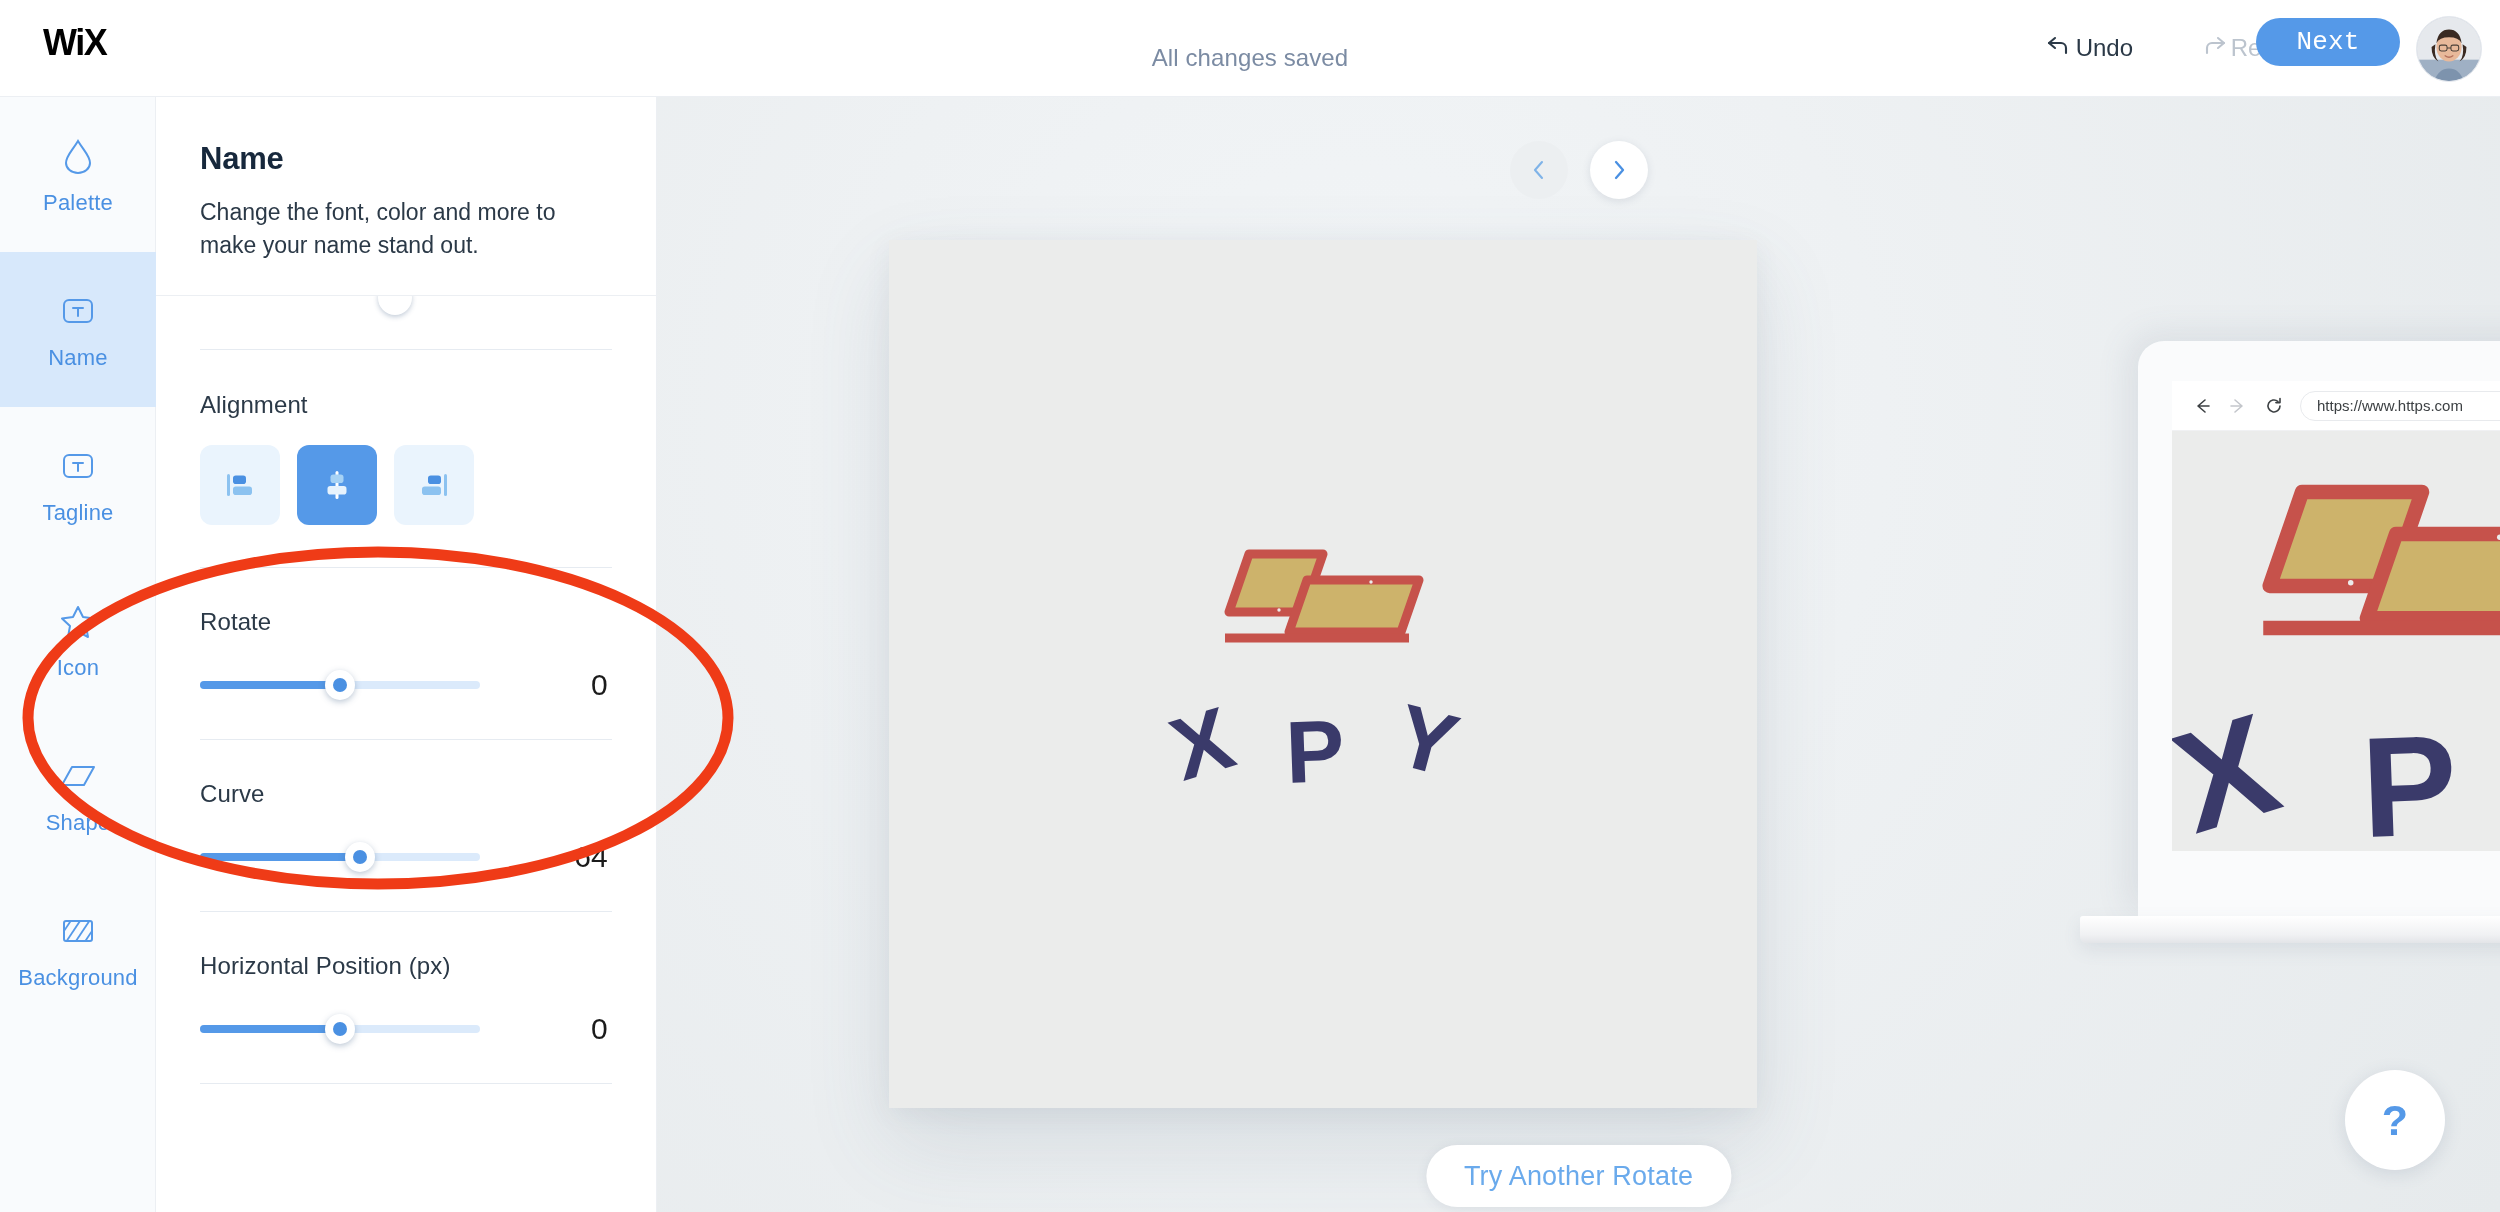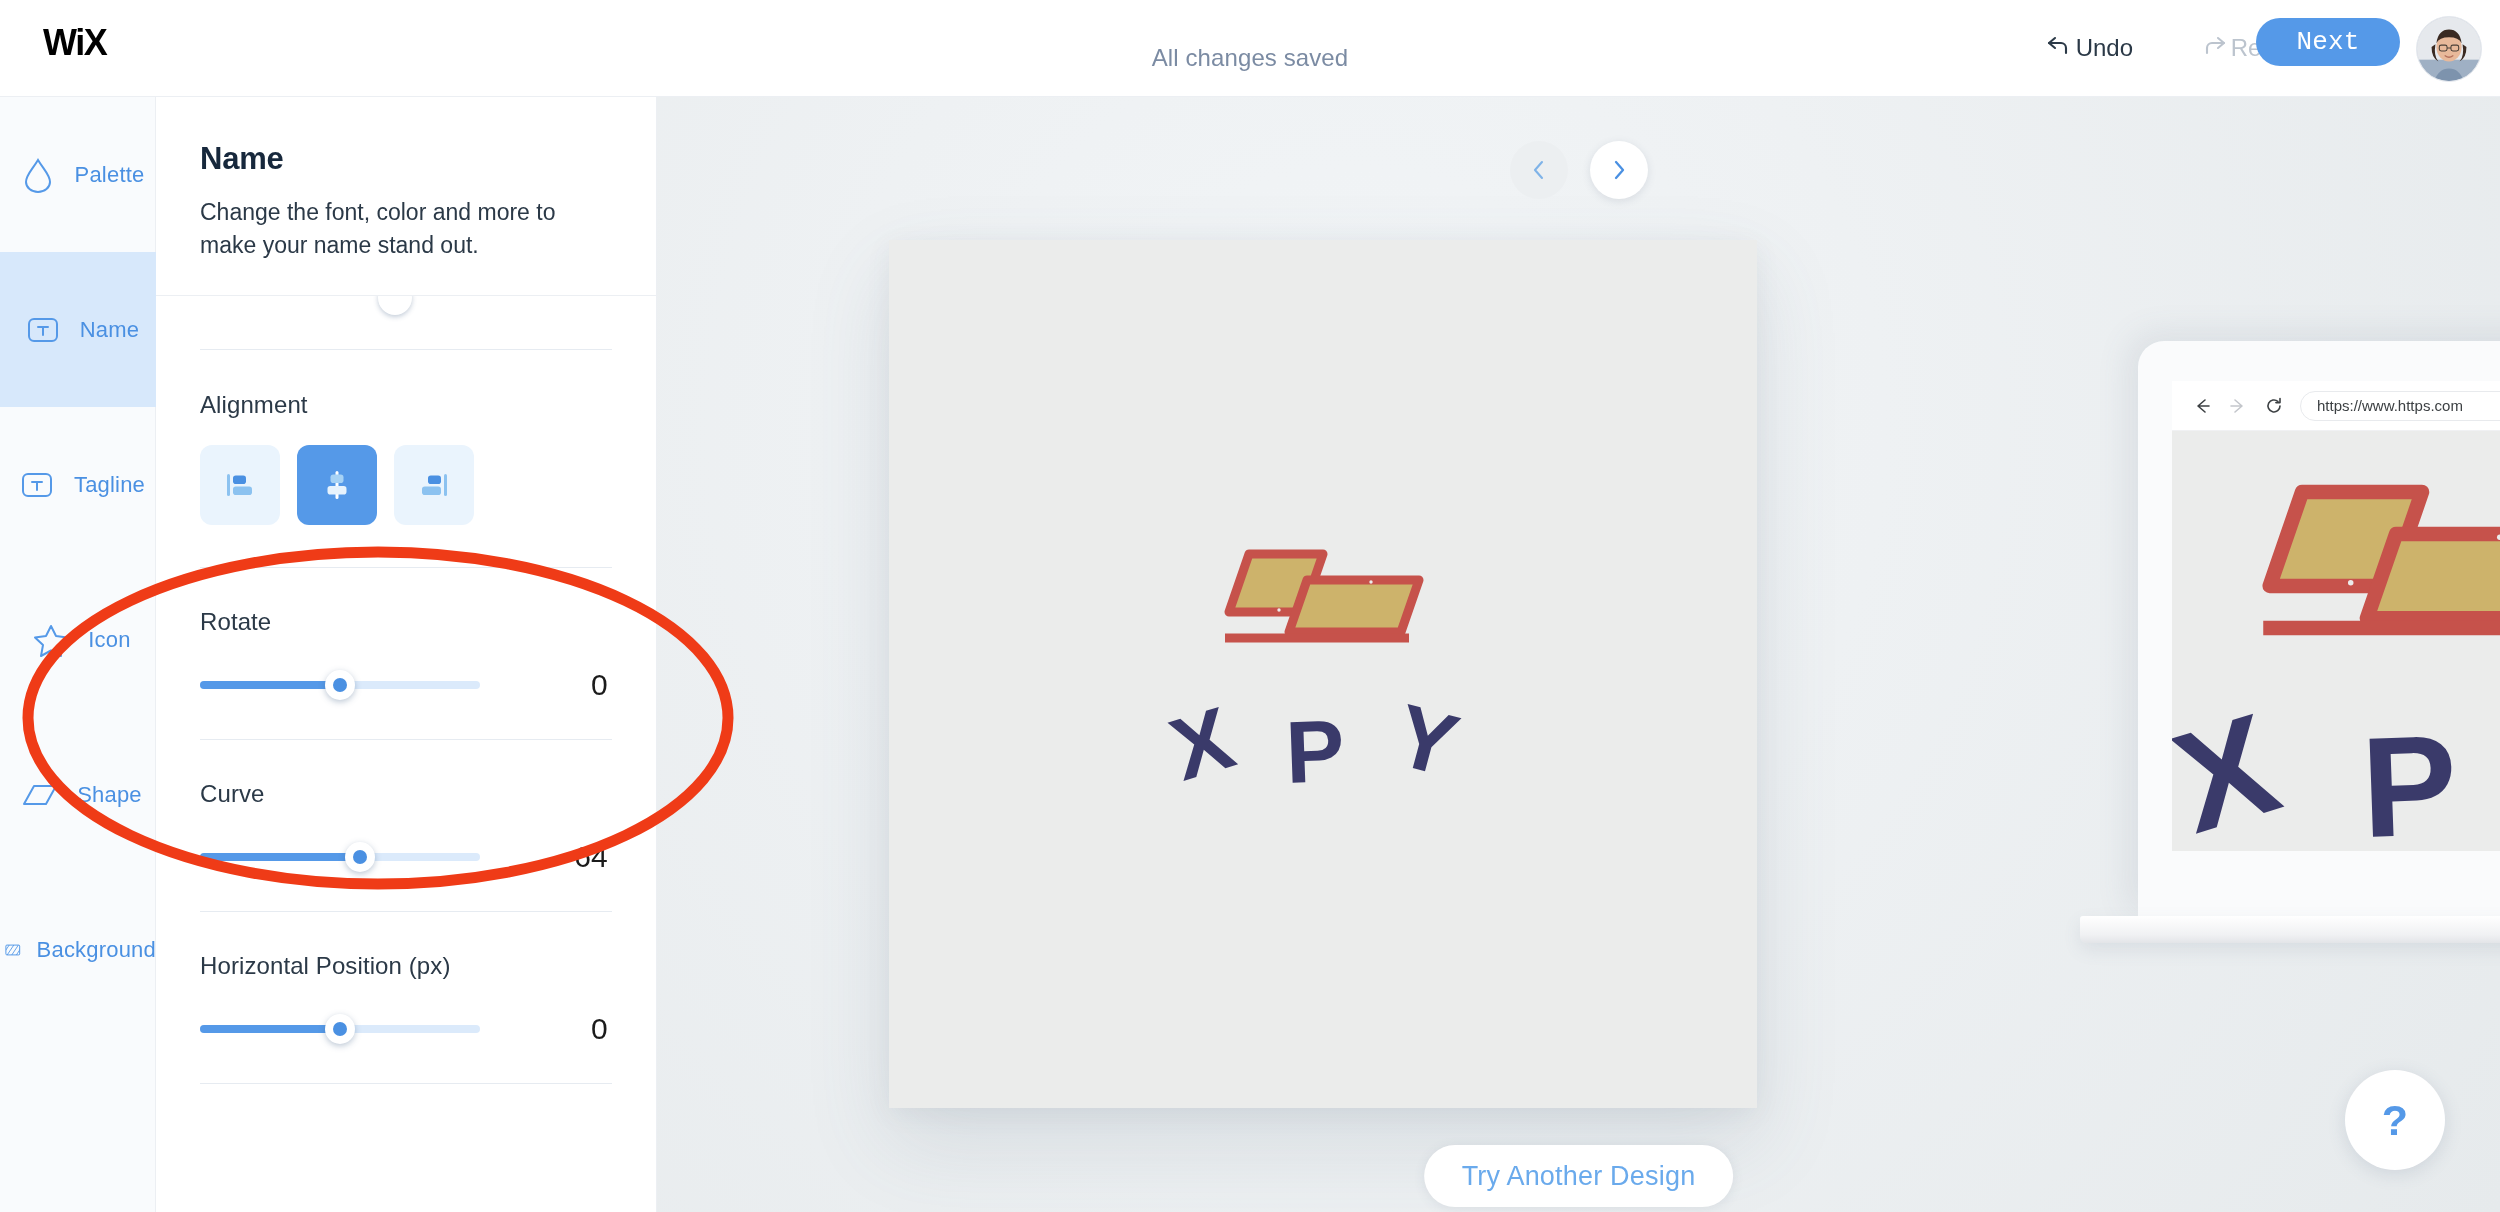--- a/index.html
+++ b/index.html
@@ -94,21 +94,21 @@
     width: 156px; height: 1115px;
     background: #f9fbfd;
     border-right: 1px solid #eceff3;
     z-index: 30;
   }
   .rail-item {
     position: relative;
     width: 156px;
     height: 155px;
     display: flex;
-    flex-direction: row;
+    flex-direction: column;
     align-items: center;
     justify-content: center;
     gap: 11px;
     cursor: pointer;
   }
   .rail-item.active { background: #d7e8fb; }
   .rail-item .rail-label {
     font-size: 22px;
     color: #4a90e2;
     letter-spacing: 0.2px;
@@ -694,21 +694,21 @@
                 <text x="236" y="78" transform="rotate(15 272 60)">Y</text>
               </g>
             </svg>
           </div>
         </div>
       </div>
 
       <div class="laptop-base"></div>
     </div>
 
-    <button class="try-btn">Try Another Design</button>
+    <button class="try-btn">Try Another Rotate</button>
 
     <button class="help-btn">
       <span>?</span>
     </button>
 
   </div>
 
   <svg class="annotation" viewBox="0 0 720 352">
     <ellipse cx="360" cy="176" rx="350" ry="166" fill="none" stroke="#ef3b17" stroke-width="11"></ellipse>
   </svg>

